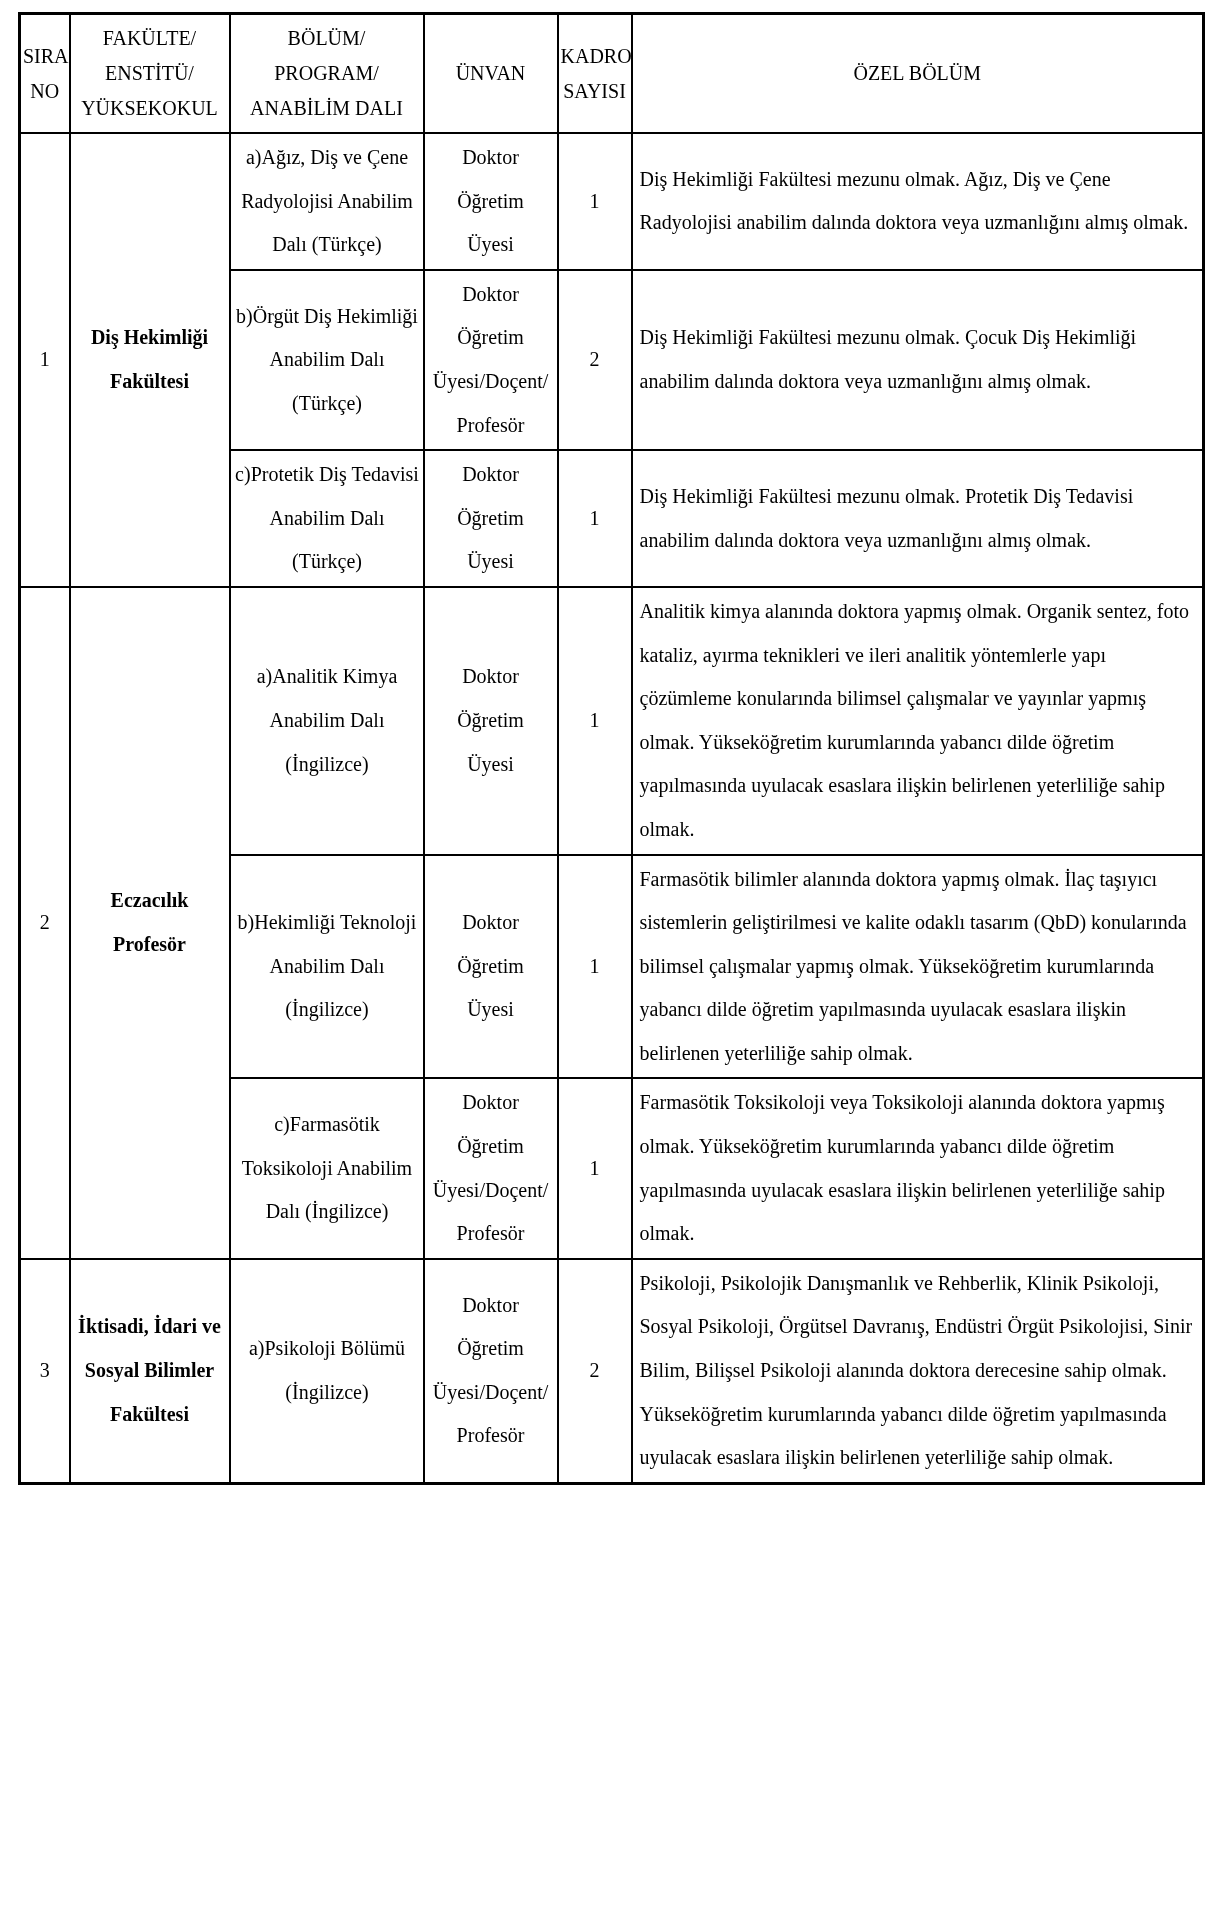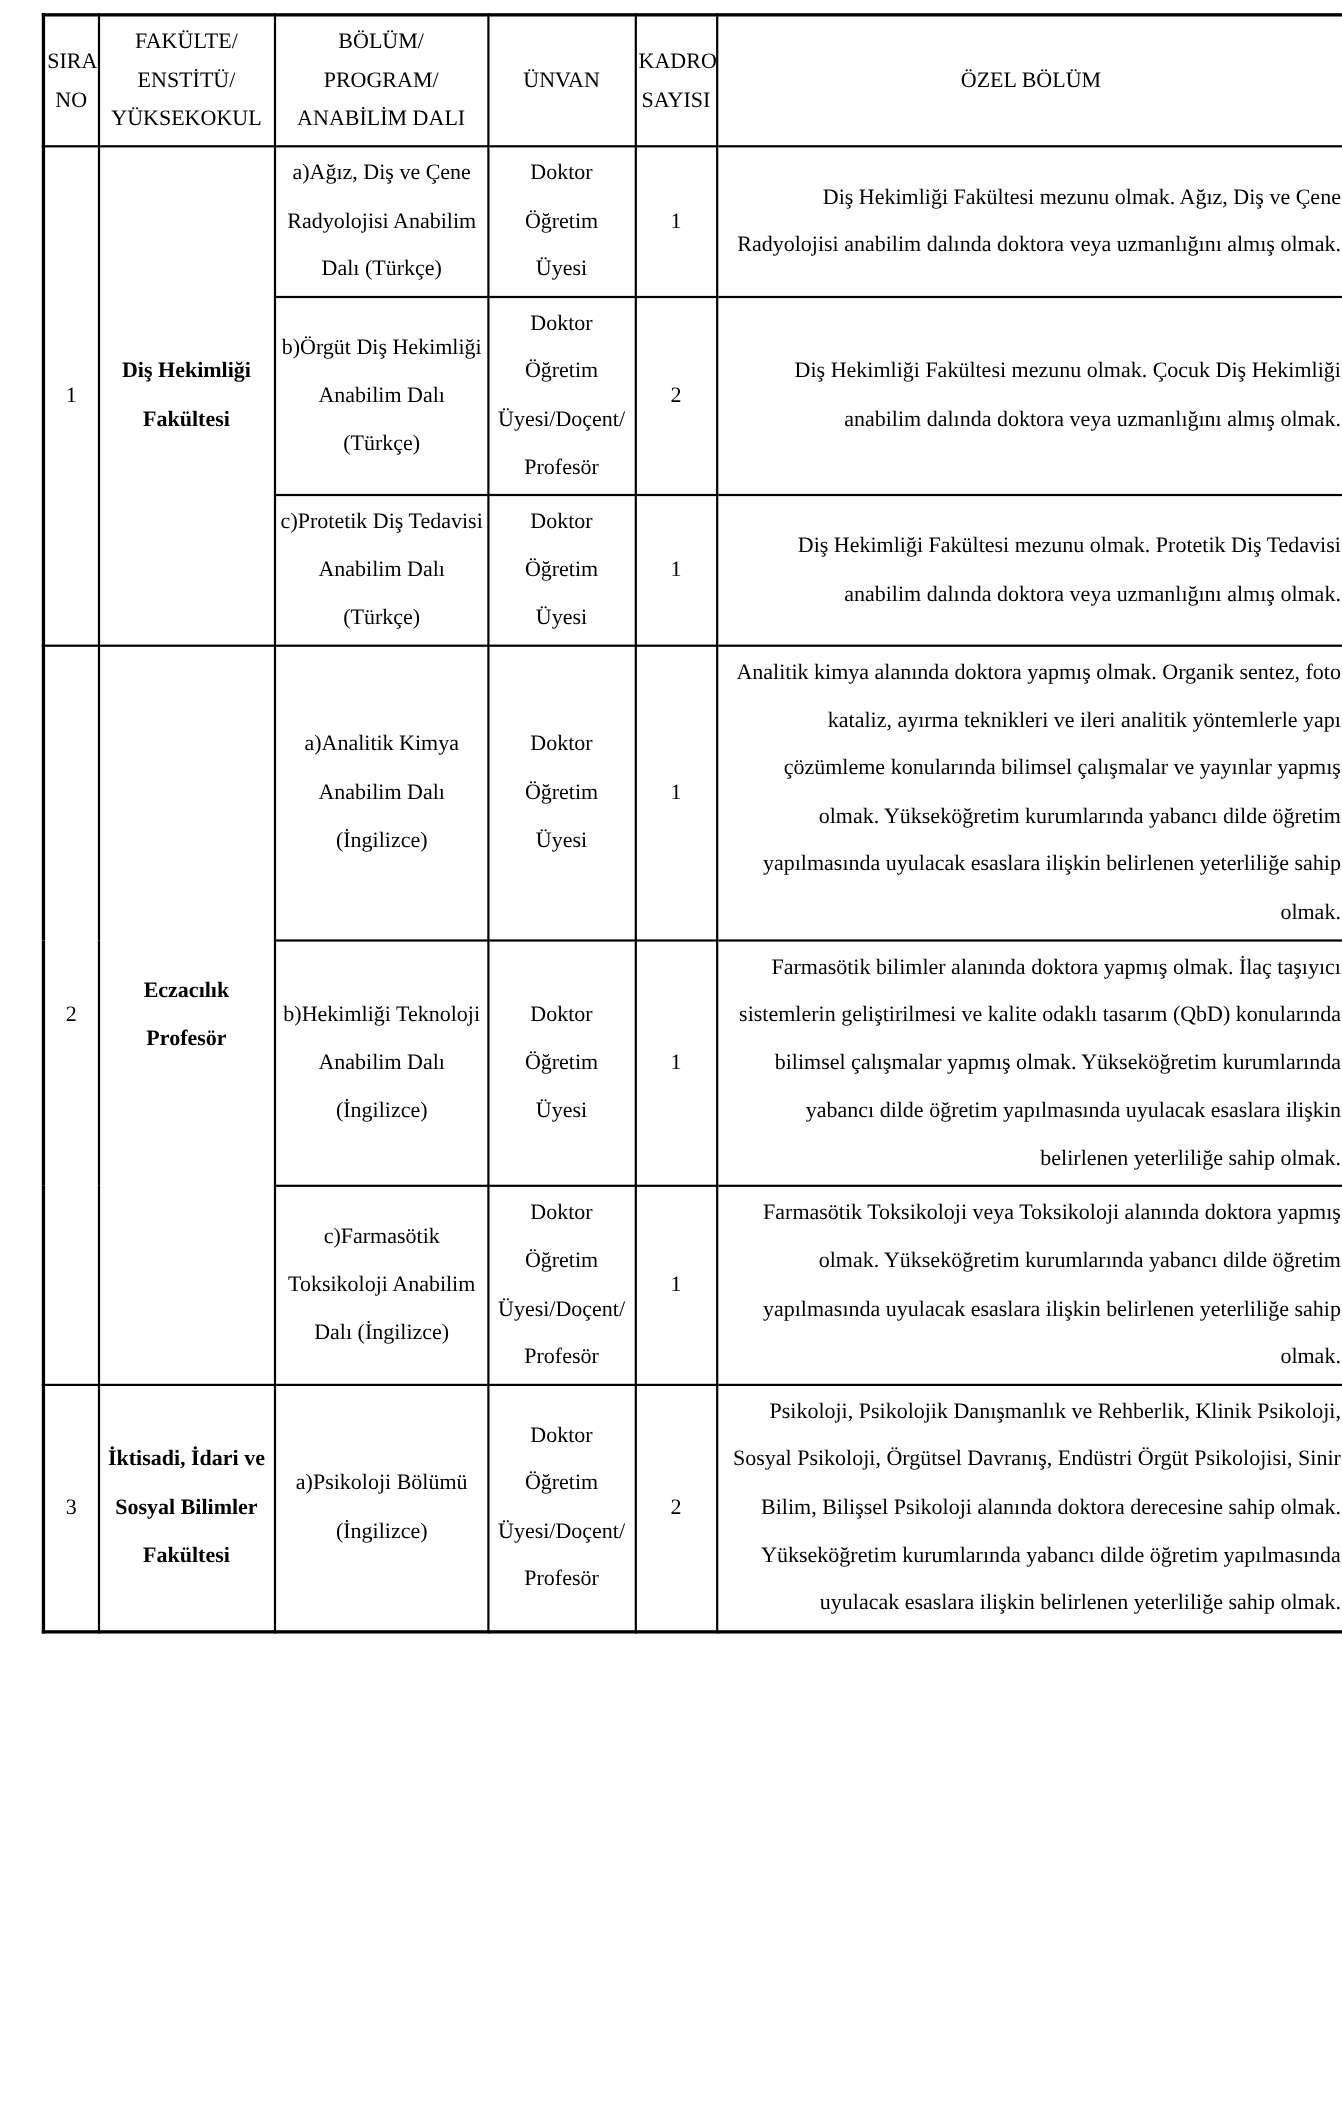--- a/index.html
+++ b/index.html
@@ -13,21 +13,20 @@
     background:var(--bg-color);
     color:var(--text-color);
     font-family:"Liberation Serif","DejaVu Serif",serif;
   }
   .page{
     width:1220px;
     height:1920px;
     background:var(--bg-color);
     box-sizing:border-box;
     overflow:hidden;
-    padding-left:20px;
   }
   table.positions{
     border-collapse:collapse;
     table-layout:fixed;
     width:1184px;
     margin:12px auto 0 18px;
     border:3px solid var(--border-color);
   }
   col.c-sira{width:50px;}
   col.c-fak{width:160px;}
@@ -64,21 +63,21 @@
   td.cell-bolum{
     text-align:center;
     padding:2px 3px 2px 4px;
   }
   td.cell-unvan{
     text-align:center;
     white-space:pre-line;
     padding:2px 2px;
   }
   td.cell-ozel{
-    text-align:right;
+    text-align:left;
     padding:2px 3px 2px 7px;
   }
 </style>
 </head>
 <body>
 
 <main class="page">
   <table class="positions">
     <colgroup>
       <col class="c-sira">

